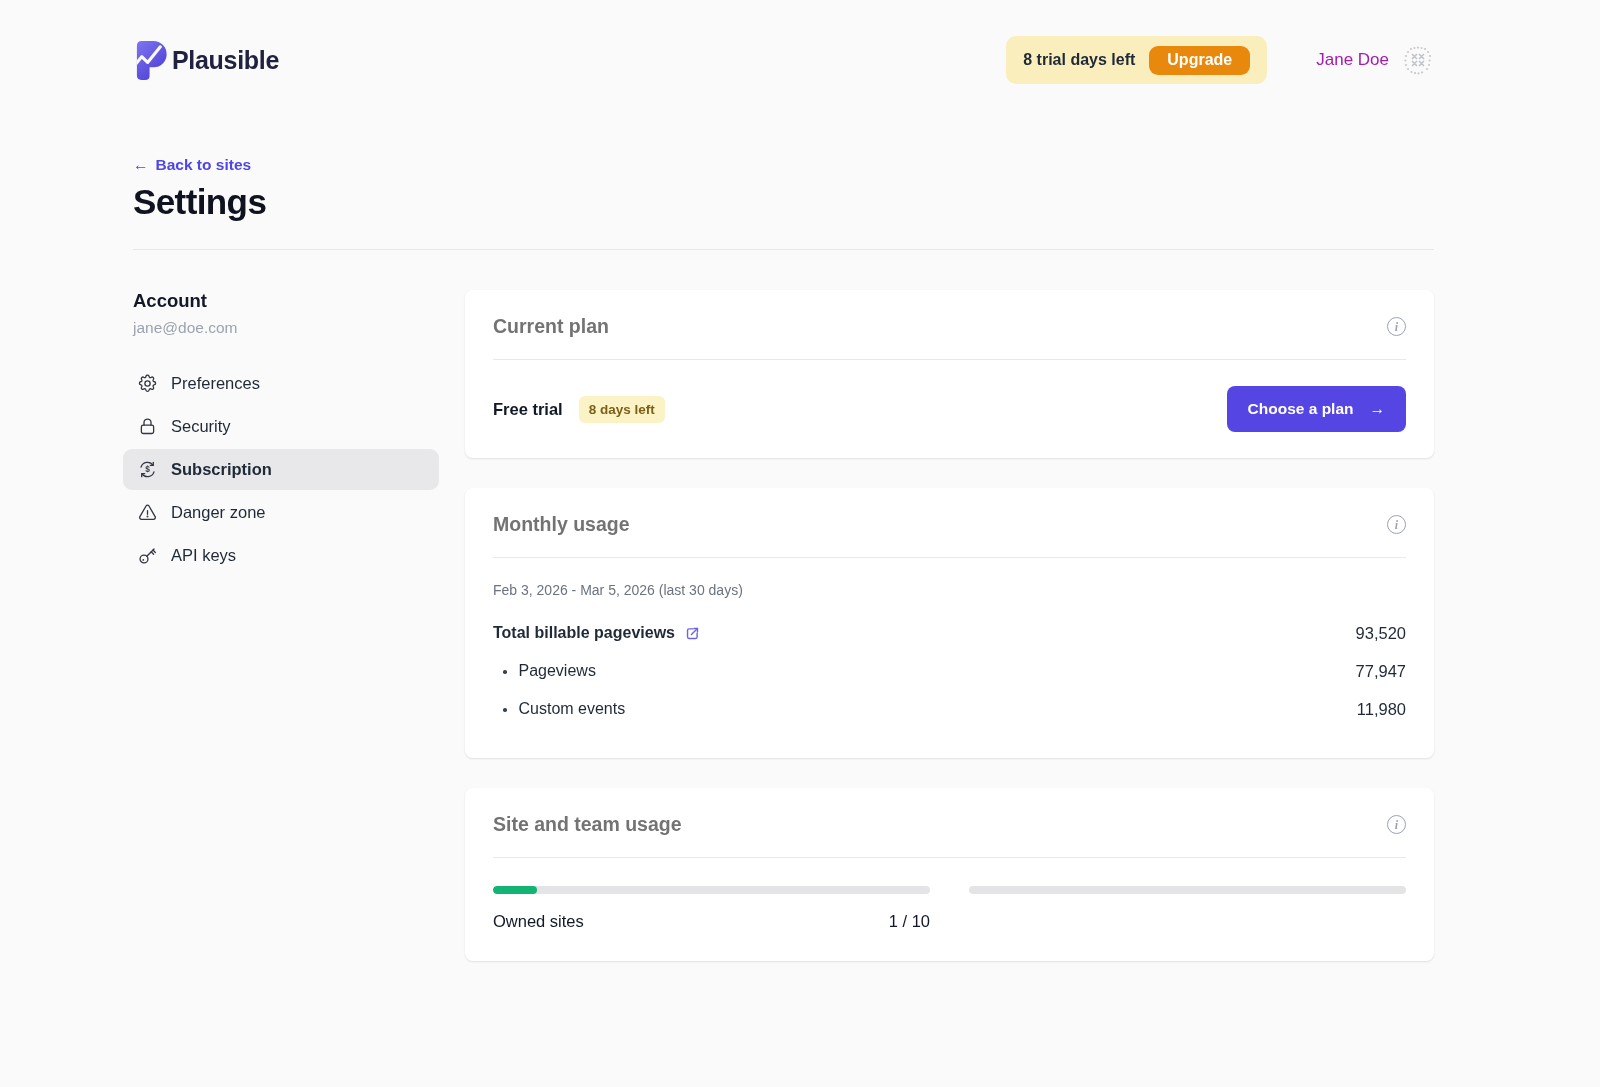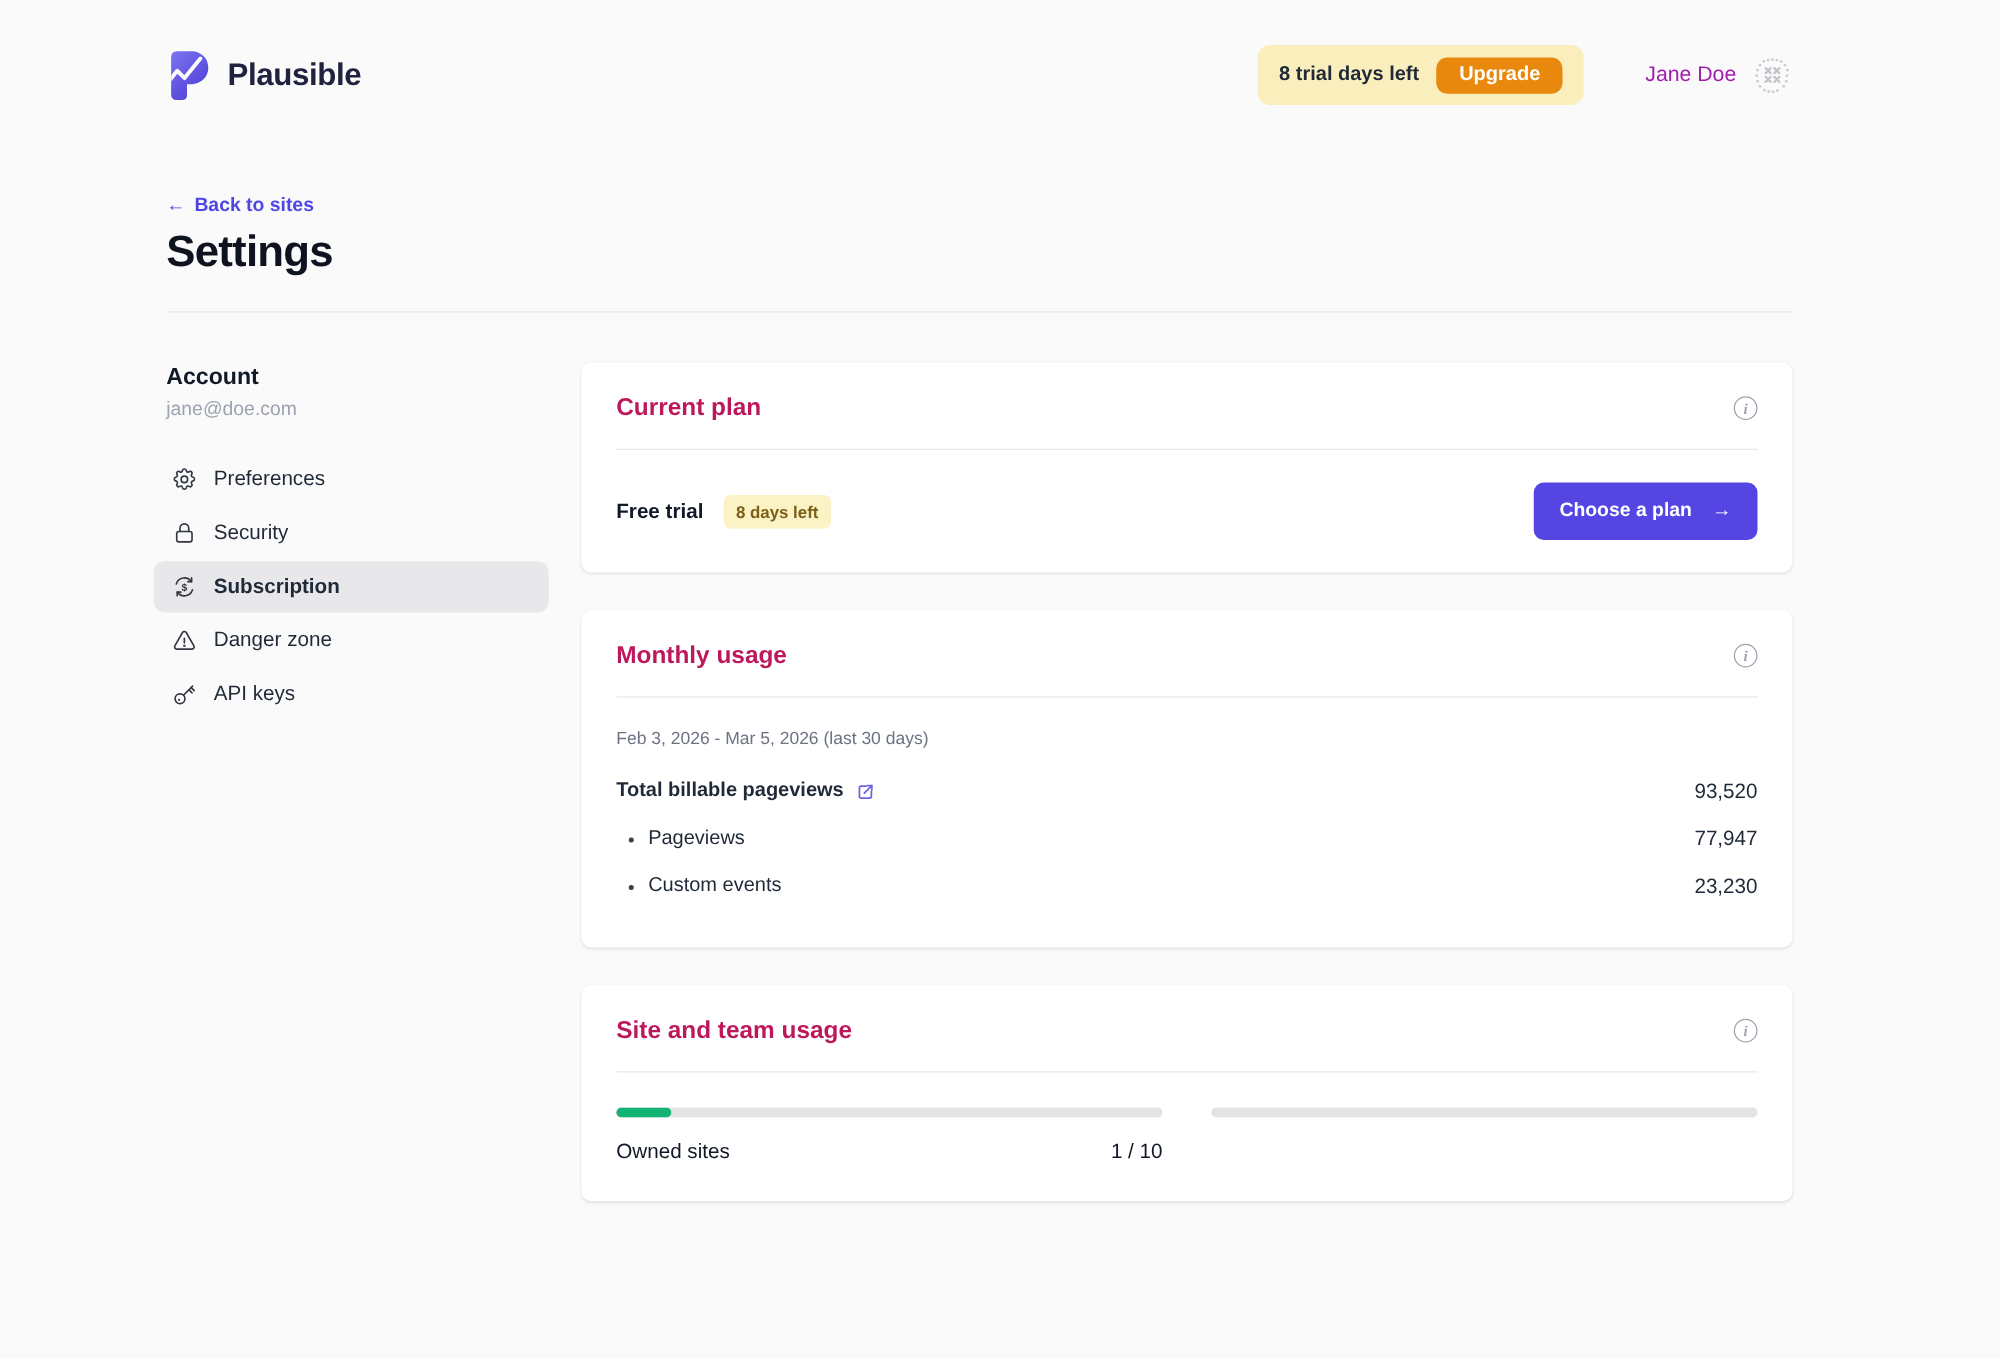--- a/index.html
+++ b/index.html
@@ -7,21 +7,21 @@
   body {
     background:#fafafa;
     font-family:"Liberation Sans", sans-serif;
     color:#1f2937;
     overflow:hidden;
   }
   .container { width:1301px; margin-left:133px; }
 
   
   .topbar { display:flex; align-items:center; margin-top:36px; height:48px; }
-  .brand { display:flex; align-items:center; gap:10px; }
+  .brand { display:flex; align-items:center; }
   .brand-name { font-size:25px; font-weight:800; color:#20223f; letter-spacing:-0.3px; }
   .topbar-right { margin-left:auto; display:flex; align-items:center; }
   .trial-banner {
     display:flex; align-items:center;
     background:#faefbc; border-radius:10px;
     padding:3px 17px 3px 17px; height:48px;
   }
   .trial-banner-text { font-size:16px; font-weight:700; color:#1f2937; margin-right:14px; }
   .upgrade-btn {
     background:#e8890e; color:#fff; border:none; cursor:pointer;
@@ -57,21 +57,21 @@
   }
   .nav-item .nicon { width:21px; height:21px; color:#323741; display:flex; align-items:center; }
   .nav-item.active { background:#e8e8ea; font-weight:700; }
 
   
   .card {
     background:#fff; border-radius:8px; margin-bottom:30px;
     box-shadow:0 1px 2px rgba(0,0,0,.06), 0 1px 3px rgba(0,0,0,.05);
   }
   .card-header { display:flex; align-items:center; justify-content:space-between; padding:25px 28px 21px; }
-  .card-title { font-size:19.5px; font-weight:700; color:#be185d; }
+  .card-title { font-size:19.5px; font-weight:700; color:#737373; }
   .info-btn {
     width:19px; height:19px; border-radius:50%;
     border:1.4px solid #9ca3af; color:#9ca3af; background:none; cursor:pointer;
     font-family:"Liberation Serif", serif; font-style:italic; font-weight:700; font-size:12px;
     display:flex; align-items:center; justify-content:center; line-height:1;
     flex-shrink:0;
   }
   .card-divider { border:none; border-top:1px solid #e8e8ea; margin:0 28px; }
 
   
@@ -297,21 +297,21 @@
               <span>Pageviews</span>
             </span>
             <span class="usage-value">77,947</span>
           </div>
 
           <div class="usage-row">
             <span class="usage-label">
               <span class="bullet"></span>
               <span>Custom events</span>
             </span>
-            <span class="usage-value">23,230</span>
+            <span class="usage-value">11,980</span>
           </div>
         </div>
       </section>
 
       <section class="card">
         <div class="card-header">
           <h3 class="card-title">Site and team usage</h3>
           <button class="info-btn">i</button>
         </div>
         <hr class="card-divider">

